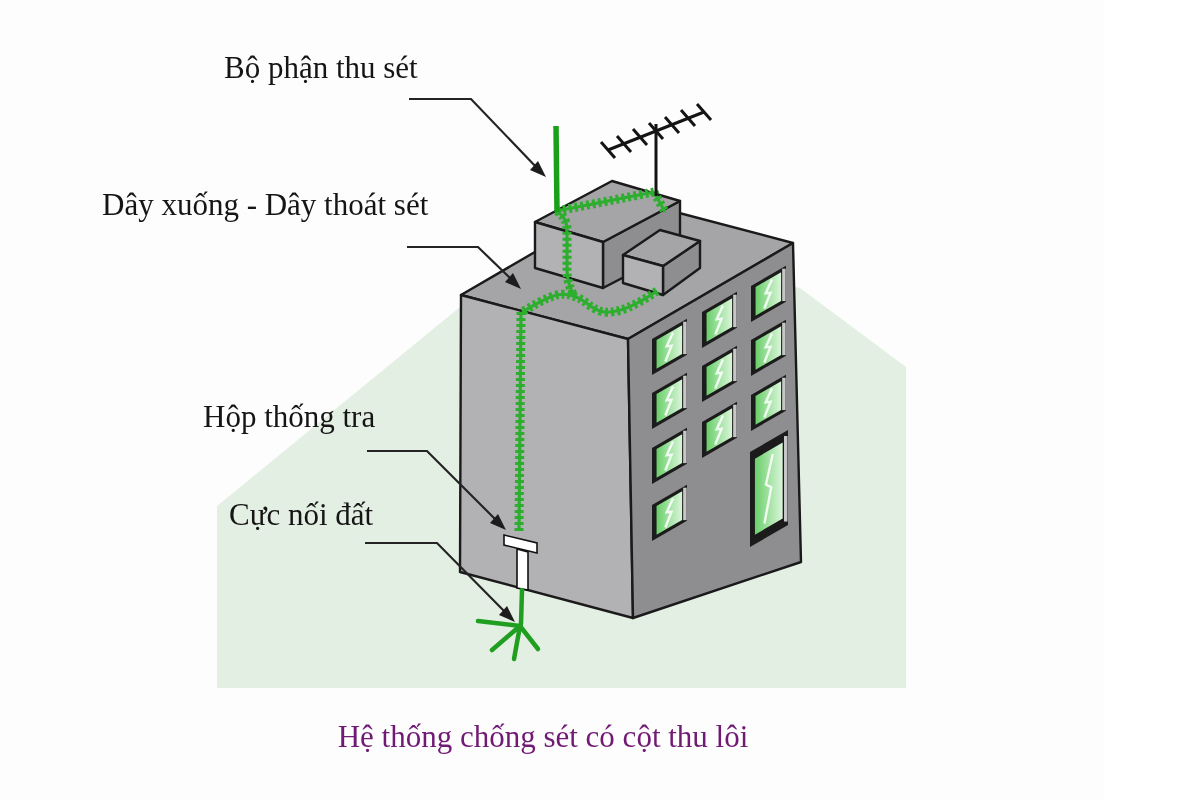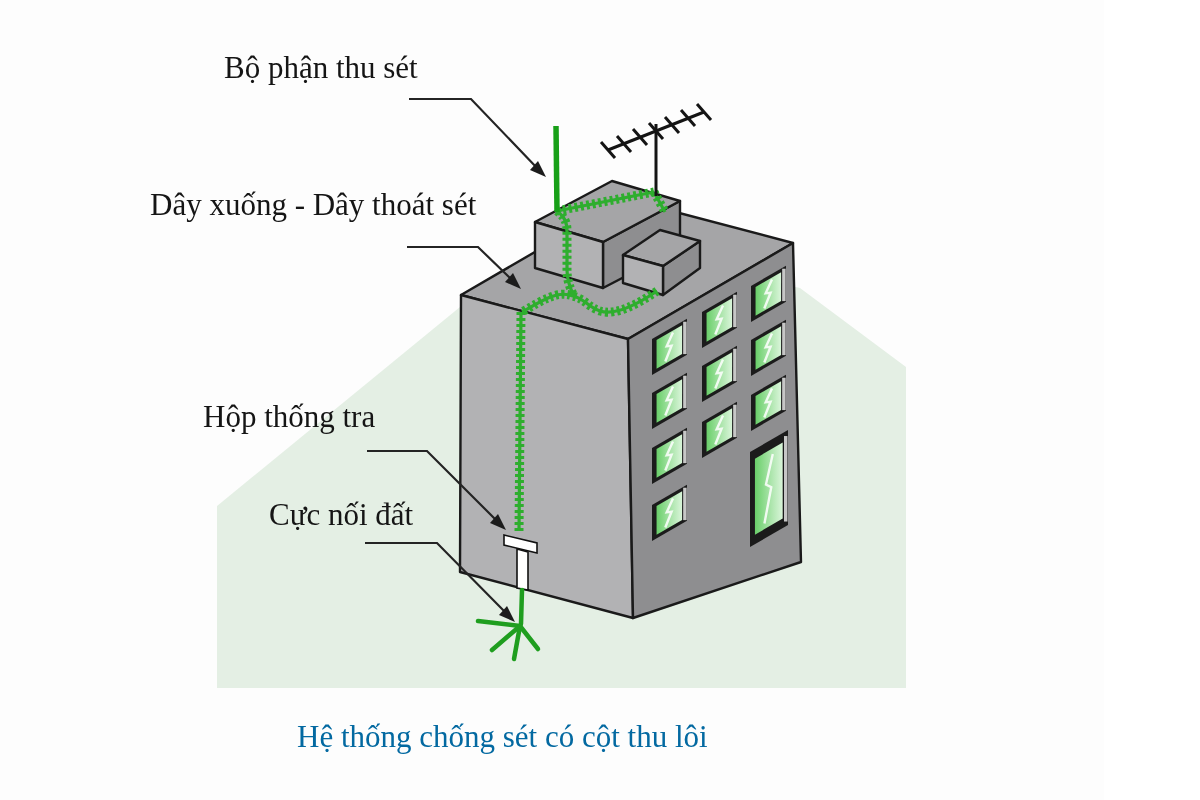--- a/index.html
+++ b/index.html
@@ -1,21 +1,21 @@
 <!DOCTYPE html>
 <html><head>
 <meta charset="utf-8">
 <style>
   html,body{margin:0;padding:0;background:#ffffff;}
   #stage{position:relative;width:1104px;height:800px;background:#fdfdfd;overflow:hidden;
          font-family:"Liberation Serif", serif;}
   #diagram-svg{position:absolute;left:0;top:0;}
   .lbl{position:absolute;color:#151515;font-size:31px;line-height:1.05;white-space:nowrap;}
-  .caption{position:absolute;left:297px;top:719px;width:520px;text-align:left;
-           color:#0369a1;font-size:31px;white-space:nowrap;}
+  .caption{position:absolute;left:283px;top:719px;width:520px;text-align:center;
+           color:#701a75;font-size:31px;white-space:nowrap;}
   .edge{stroke:#1a1a1a;stroke-width:2.4;stroke-linejoin:round;}
   .leader{stroke:#242424;stroke-width:2.2;fill:none;}
   .ah{fill:#1c1c1c;stroke:none;}
 </style>
 </head>
 <body>
 
 <div id="stage">
 
   <svg id="diagram-svg" width="1200" height="800" viewBox="0 0 1200 800">
@@ -166,17 +166,17 @@
       <polyline class="leader" points="407,247 478,247 513,281"></polyline>
       <polygon class="ah" points="521,289 505,282 513,273"></polygon>
       <polyline class="leader" points="367,451 427,451 498,522"></polyline>
       <polygon class="ah" points="506,530 490,523 498,514"></polygon>
       <polyline class="leader" points="365,543 437,543 507,614"></polyline>
       <polygon class="ah" points="515,622 499,615 507,606"></polygon>
     </g>
   </svg>
 
   <div class="lbl" style="left:224px;top:52px;">Bộ phận thu sét</div>
-  <div class="lbl" style="left:102px;top:189px;margin-left:48px;">Dây xuống - Dây thoát sét</div>
+  <div class="lbl" style="left:102px;top:189px;">Dây xuống - Dây thoát sét</div>
   <div class="lbl" style="left:203px;top:401px;">Hộp thống tra</div>
-  <div class="lbl" style="left:229px;top:499px;margin-left:40px;">Cực nối đất</div>
+  <div class="lbl" style="left:229px;top:499px;">Cực nối đất</div>
   <div class="caption">Hệ thống chống sét có cột thu lôi</div>
 </div>
 
 </body></html>

